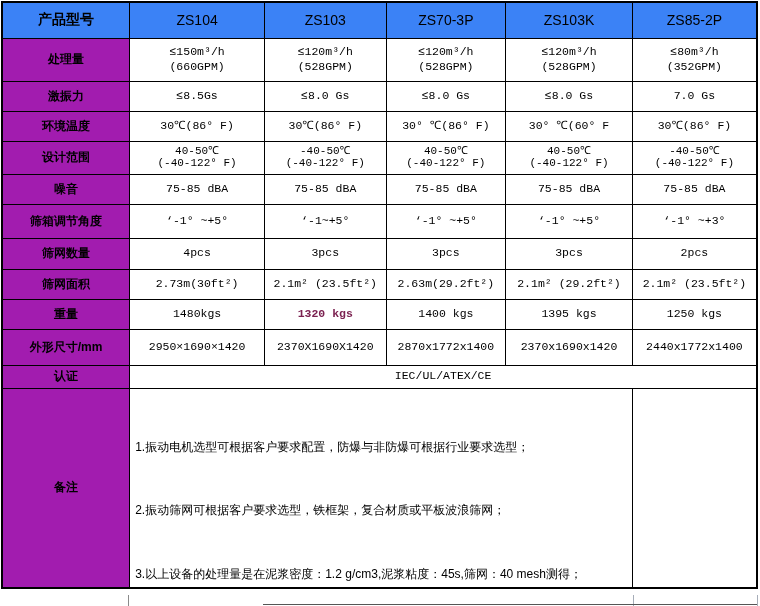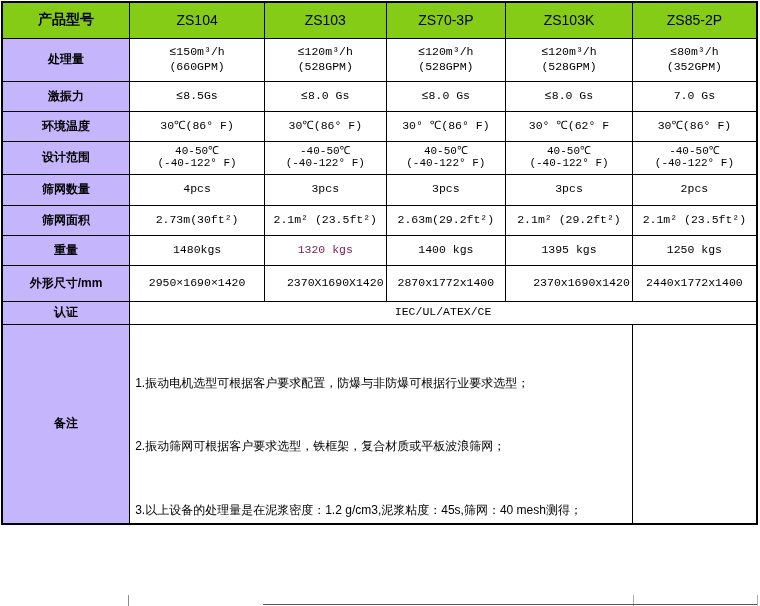--- a/index.html
+++ b/index.html
@@ -1,28 +1,28 @@
 <!DOCTYPE html>
 <html><head>
 <meta charset="utf-8">
 <style>
   html,body{margin:0;padding:0;background:#ffffff;}
   body{width:760px;height:606px;overflow:hidden;font-family:"Liberation Sans",sans-serif;position:relative;}
   table.spec{border-collapse:collapse;table-layout:fixed;margin:1px 0 0 1px;width:757px;
     border:2px solid #000;}
   td{border:1px solid #000;padding:0 2px;overflow:hidden;vertical-align:middle;}
-  tr.hdr td{background:#84cc16;font-size:14px;text-align:center;font-family:"Liberation Sans",sans-serif;}
-  td.rowlabel{font-weight:bold;font-size:12px;text-align:center;font-family:"Liberation Sans",sans-serif;background:#c4b5fd;}
+  tr.hdr td{background:#3b82f6;font-size:14px;text-align:center;font-family:"Liberation Sans",sans-serif;}
+  td.rowlabel{font-weight:bold;font-size:12px;text-align:center;font-family:"Liberation Sans",sans-serif;background:#a21caf;}
   tr.hdr td.rowlabel{font-size:14px;}
   td.val{font-family:"Liberation Mono","DejaVu Sans Mono",monospace;font-size:11.5px;
     text-align:center;white-space:pre-wrap;line-height:1.25;}
   td.val.tight{line-height:1.05;font-size:11px;}
   td.val.break{word-break:break-all;}
-  td.leftalign{text-align:right;}
-  td.highlight{color:#7b2150;}
+  td.leftalign{text-align:center;}
+  td.highlight{color:#7b2150;font-weight:bold;}
   td.notes{font-family:"Liberation Sans",sans-serif;font-size:12px;text-align:left;
     padding:4px 4px 4px 5px;line-height:1.55;}
   td.notes .noteline{white-space:pre-wrap;margin-top:45px;}
   td.empty-cell{border-left:1px solid #adb9ca;}
   .below{position:absolute;left:0;top:595px;width:760px;height:11px;background:#fff;}
   .gl{position:absolute;background:#a6adb8;}
   .gl.v{width:1px;height:11px;top:0;}
   .gl.h{height:1px;left:263px;width:494px;top:9px;}
   .gl.dark{background:#555;}
 </style>
@@ -71,39 +71,55 @@
     <td class="val">≤8.0 Gs</td>
     <td class="val">≤8.0 Gs</td>
     <td class="val">7.0 Gs</td>
   </tr>
 
   <tr style="height:30px">
     <td class="rowlabel">环境温度</td>
     <td class="val">30℃(86° F)</td>
     <td class="val">30℃(86° F)</td>
     <td class="val">30° ℃(86° F)</td>
-    <td class="val">30° ℃(62° F</td>
+    <td class="val">30° ℃(60° F</td>
     <td class="val">30℃(86° F)</td>
   </tr>
 
   <tr style="height:33px">
     <td class="rowlabel">设计范围</td>
     <td class="val tight">40-50℃
 (-40-122° F)</td>
     <td class="val tight">-40-50℃
 (-40-122° F)</td>
     <td class="val tight">40-50℃
 (-40-122° F)</td>
     <td class="val tight">40-50℃
 (-40-122° F)</td>
     <td class="val tight">-40-50℃
 (-40-122° F)</td>
   </tr>
 
+  <tr style="height:30px">
+    <td class="rowlabel">噪音</td>
+    <td class="val">75-85 dBA</td>
+    <td class="val">75-85 dBA</td>
+    <td class="val">75-85 dBA</td>
+    <td class="val">75-85 dBA</td>
+    <td class="val">75-85 dBA</td>
+  </tr>
 
+  <tr style="height:34px">
+    <td class="rowlabel">筛箱调节角度</td>
+    <td class="val">‘-1° ~+5°</td>
+    <td class="val">‘-1~+5°</td>
+    <td class="val">‘-1° ~+5°</td>
+    <td class="val">‘-1° ~+5°</td>
+    <td class="val">‘-1° ~+3°</td>
+  </tr>
 
 
 
   <tr style="height:31px">
     <td class="rowlabel">筛网数量</td>
     <td class="val">4pcs</td>
     <td class="val">3pcs</td>
     <td class="val">3pcs</td>
     <td class="val">3pcs</td>
     <td class="val">2pcs</td>

